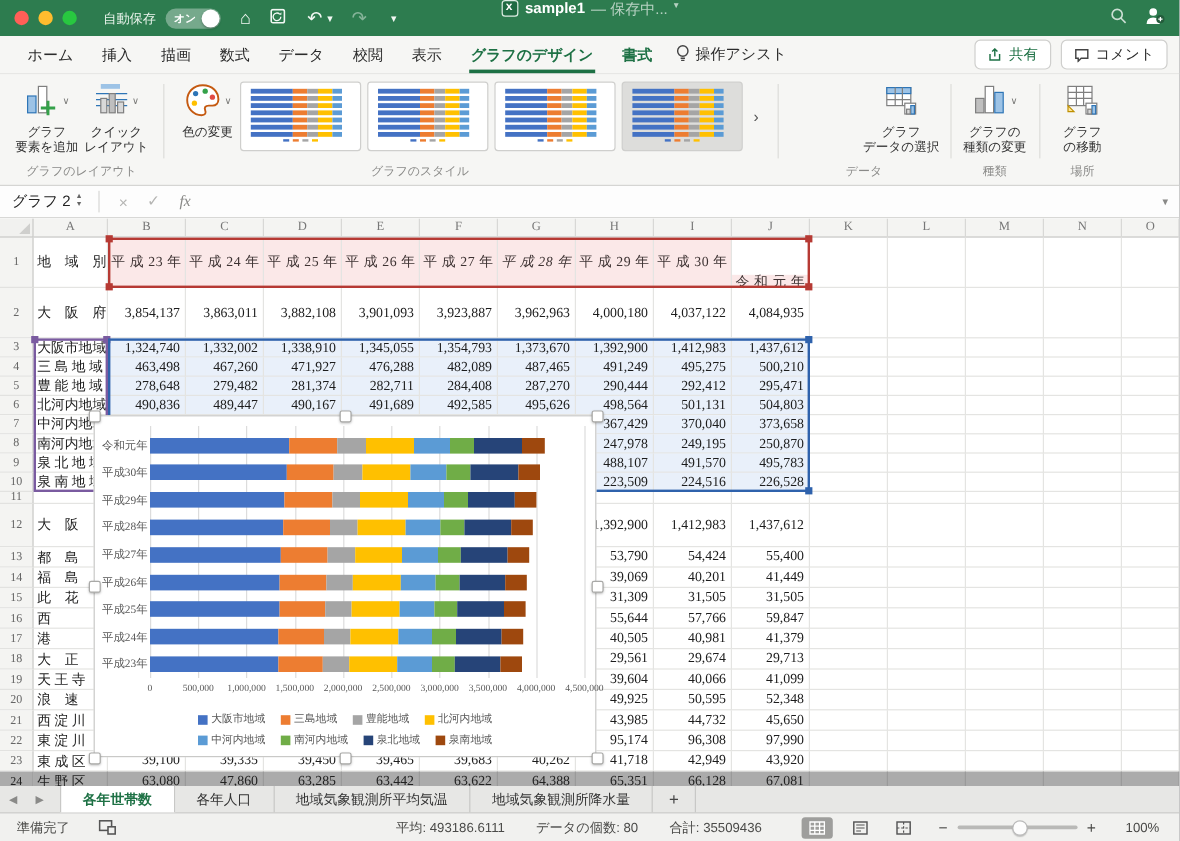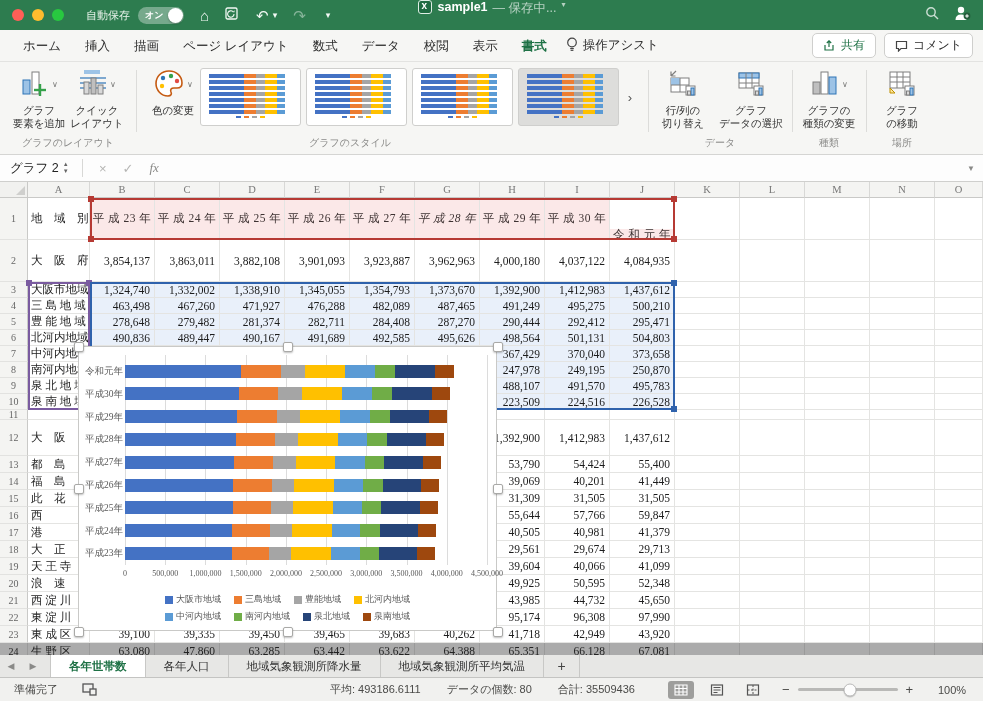--- a/index.html
+++ b/index.html
@@ -173,25 +173,25 @@
           </svg>
       </span>
     </div>
   </div>
 
   <div class="tabbar">
     <div id="ribbon-tabs" style="display:flex;align-items:center;">
         <span class="rtab">ホーム</span>
         <span class="rtab">挿入</span>
         <span class="rtab">描画</span>
-        <span class="rtab">ページ レイアウト</span>
         <span class="rtab">数式</span>
         <span class="rtab">データ</span>
         <span class="rtab">校閲</span>
         <span class="rtab">表示</span>
+        <span class="rtab active">グラフのデザイン</span>
         <span class="rtab ctx">書式</span>
       </div>
     <div class="assist">
       <span>
         <svg width="12" height="15" viewBox="0 0 12 15">
             <circle cx="6" cy="5.5" r="4.3" fill="none" stroke="#444" stroke-width="1.2"></circle>
             <line x1="4.2" y1="11.5" x2="7.8" y2="11.5" stroke="#444" stroke-width="1.2"></line>
             <line x1="4.6" y1="13.3" x2="7.4" y2="13.3" stroke="#444" stroke-width="1.2"></line>
           </svg>
       </span>
@@ -492,38 +492,20 @@
           <i style="background: rgb(68, 114, 196);"></i>
           <i style="background: rgb(237, 125, 49);"></i>
           <i style="background: rgb(165, 165, 165);"></i>
           <i style="background: rgb(255, 192, 0);"></i>
         </div>
       </div>
     <div class="gal-next" style="left:622px;">›</div>
     <span class="rgroup-label" style="left:260px;width:180px;">グラフのスタイル</span>
     <div class="rsep" style="left:648px;"></div>
 
-    <div class="rbig" style="left:652px;">
-      <div class="ic-row">
-        <span>
-          <svg width="32" height="32" viewBox="0 0 32 32">
-              <path d="M4 8 L9 3 M4 8 L4 3.5 M4 8 L8.5 8" stroke="#7f7f7f" stroke-width="1.2" fill="none"></path>
-              <rect x="4" y="10" width="18" height="14" fill="#fff" stroke="#7f7f7f"></rect>
-              <rect x="4" y="10" width="9" height="7" fill="#9dc3e6"></rect>
-              <line x1="13" y1="10" x2="13" y2="24" stroke="#7f7f7f"></line>
-              <line x1="4" y1="17" x2="22" y2="17" stroke="#7f7f7f"></line>
-              <rect x="19" y="18" width="9" height="9" fill="#fff" stroke="#7f7f7f"></rect>
-              <rect x="24" y="20" width="3" height="7" fill="#9dc3e6" stroke="#2e75b6"></rect>
-              <rect x="20.5" y="23" width="3" height="4" fill="#d9d9d9" stroke="#7f7f7f"></rect>
-            </svg>
-        </span>
-      </div>
-      <span class="lbl">行/列の
-切り替え</span>
-    </div>
     <div class="rbig" style="left:716px;width:70px;">
       <div class="ic-row">
         <span>
           <svg width="32" height="32" viewBox="0 0 32 32">
               <rect x="4" y="5" width="20" height="15" fill="#fff" stroke="#7f7f7f"></rect>
               <rect x="4" y="5" width="20" height="5" fill="#9dc3e6" stroke="#2e75b6"></rect>
               <line x1="11" y1="5" x2="11" y2="20" stroke="#7f7f7f"></line>
               <line x1="17" y1="5" x2="17" y2="20" stroke="#7f7f7f"></line>
               <line x1="4" y1="15" x2="24" y2="15" stroke="#7f7f7f"></line>
               <rect x="19" y="18" width="9" height="9" fill="#fff" stroke="#7f7f7f"></rect>
@@ -1228,22 +1210,22 @@
       <span class="chdl" style="left: 209px; top: 285px;"></span>
       <span class="chdl" style="left: 419px; top: 285px;"></span>
     </div>
 
   <div class="sheettabs">
     <span class="tabnav">◀</span>
     <span class="tabnav">▶</span>
     <span id="sheet-tabs" style="display:flex;align-items:stretch;margin-left:6px;">
         <span class="stab first active">各年世帯数</span>
         <span class="stab">各年人口</span>
+        <span class="stab">地域気象観測所平均気温</span>
         <span class="stab">地域気象観測所降水量</span>
-        <span class="stab">地域気象観測所平均気温</span>
       </span>
     <span class="addtab">+</span>
   </div>
 
   <div class="statusbar">
     <span class="ready">準備完了</span>
     <span class="selmode">
       <svg width="15" height="13" viewBox="0 0 15 13">
           <rect x="1" y="1" width="10" height="8" fill="none" stroke="#555" stroke-width="1.3"></rect>
           <rect x="8" y="6" width="6" height="6" fill="#f1f1ef" stroke="#555" stroke-width="1.3"></rect>

